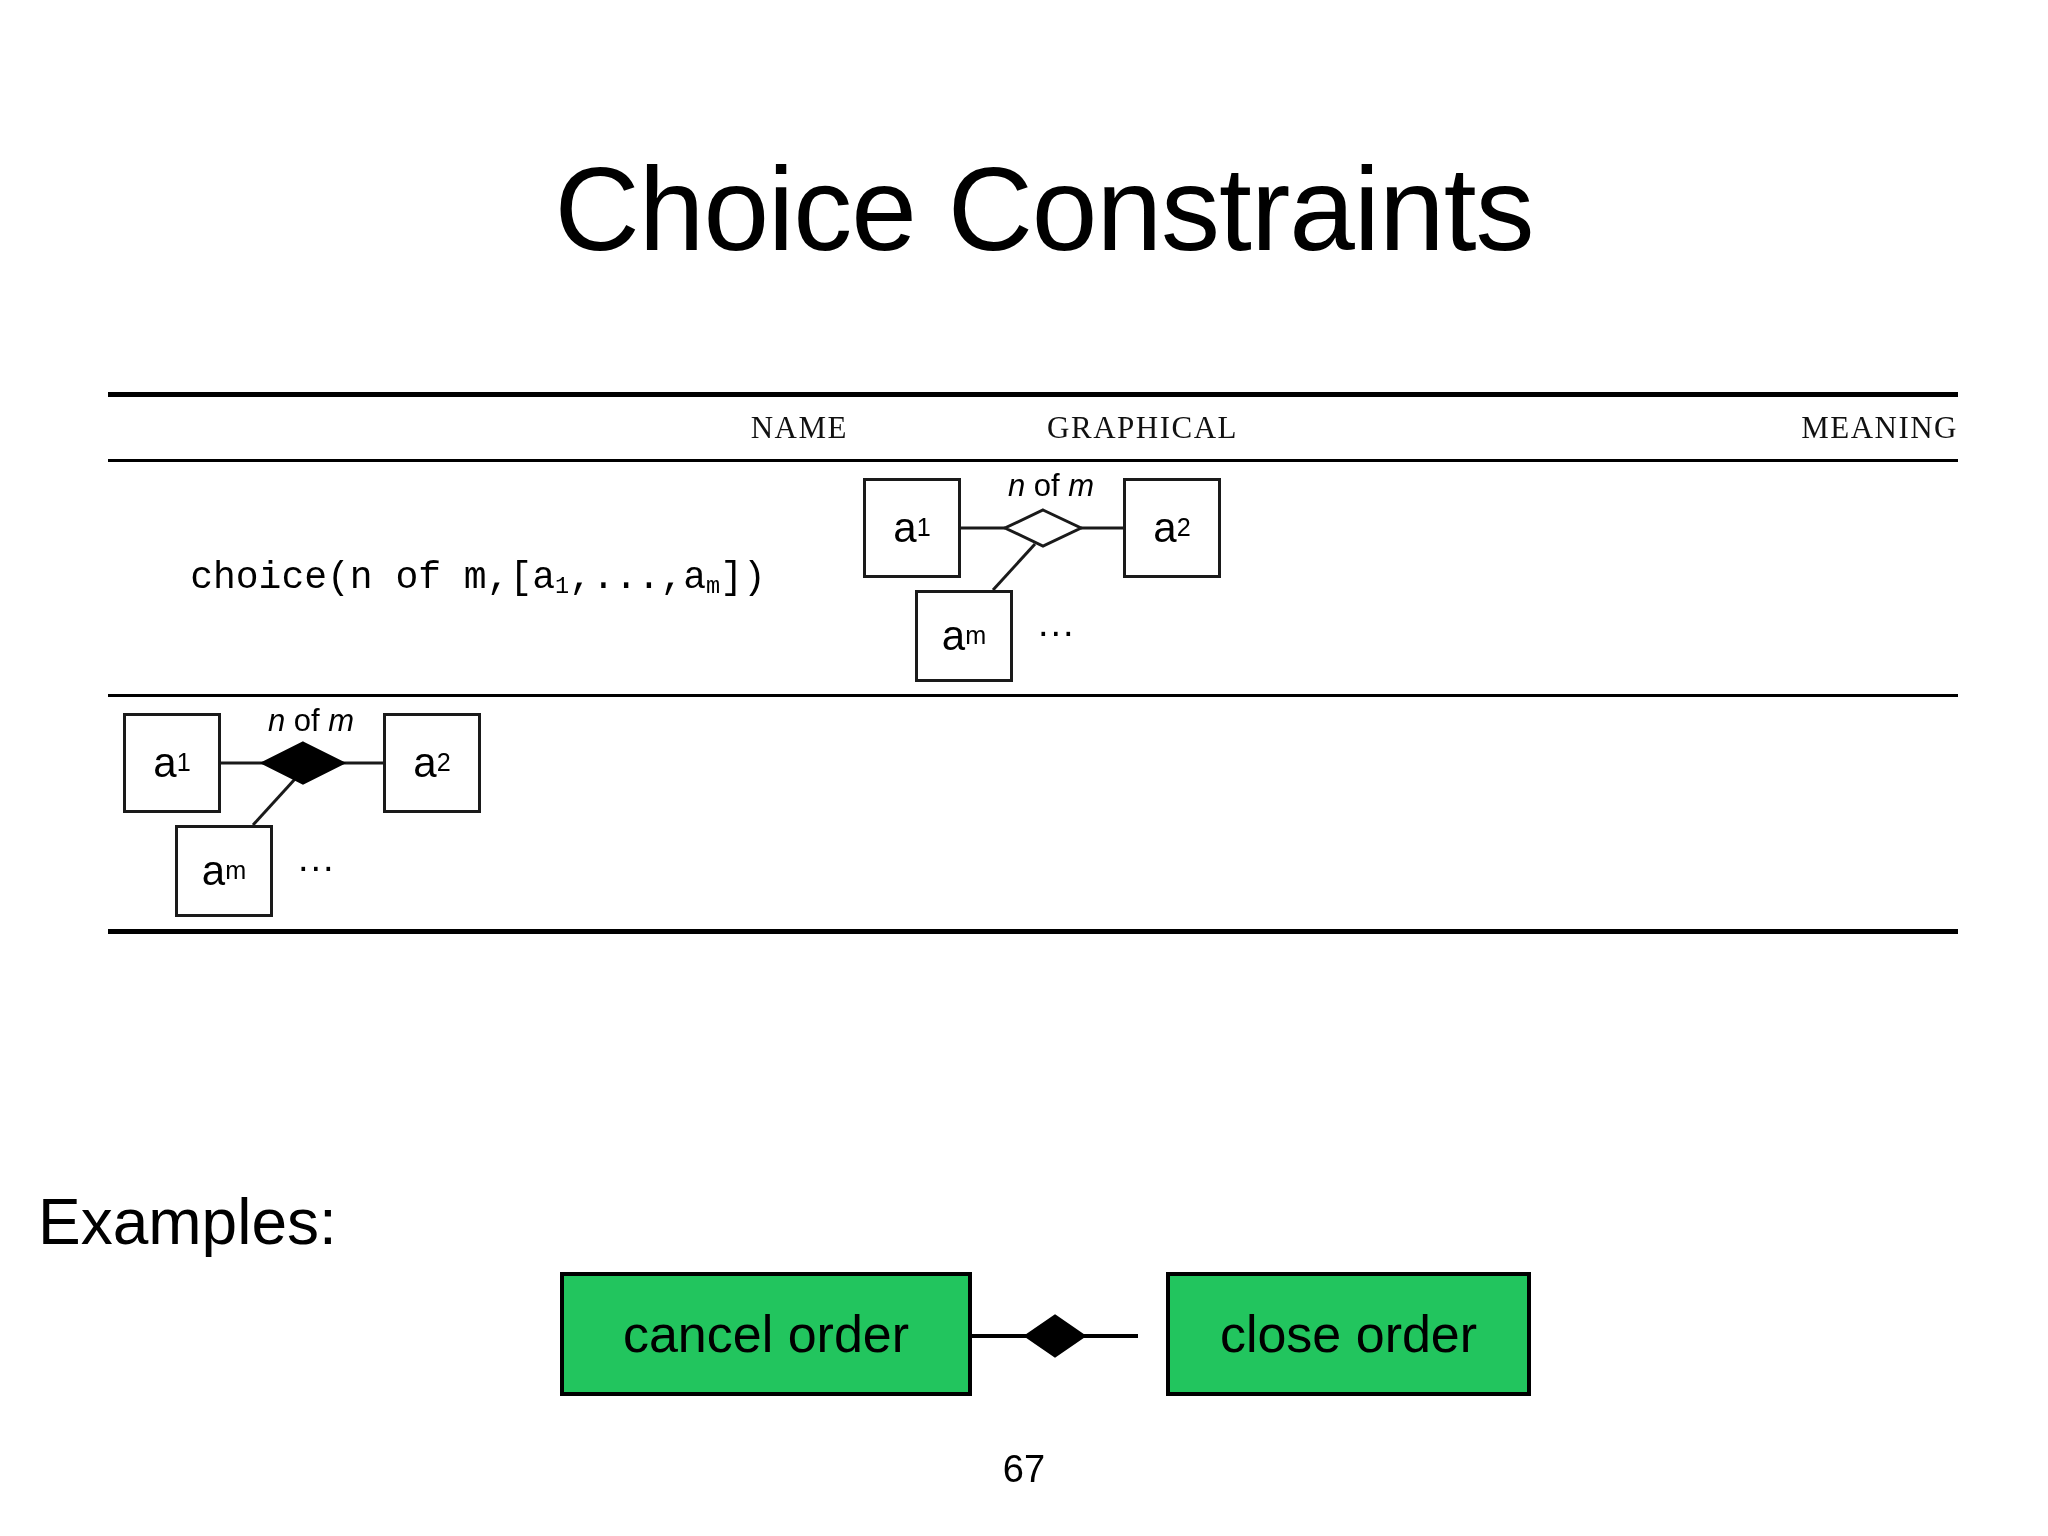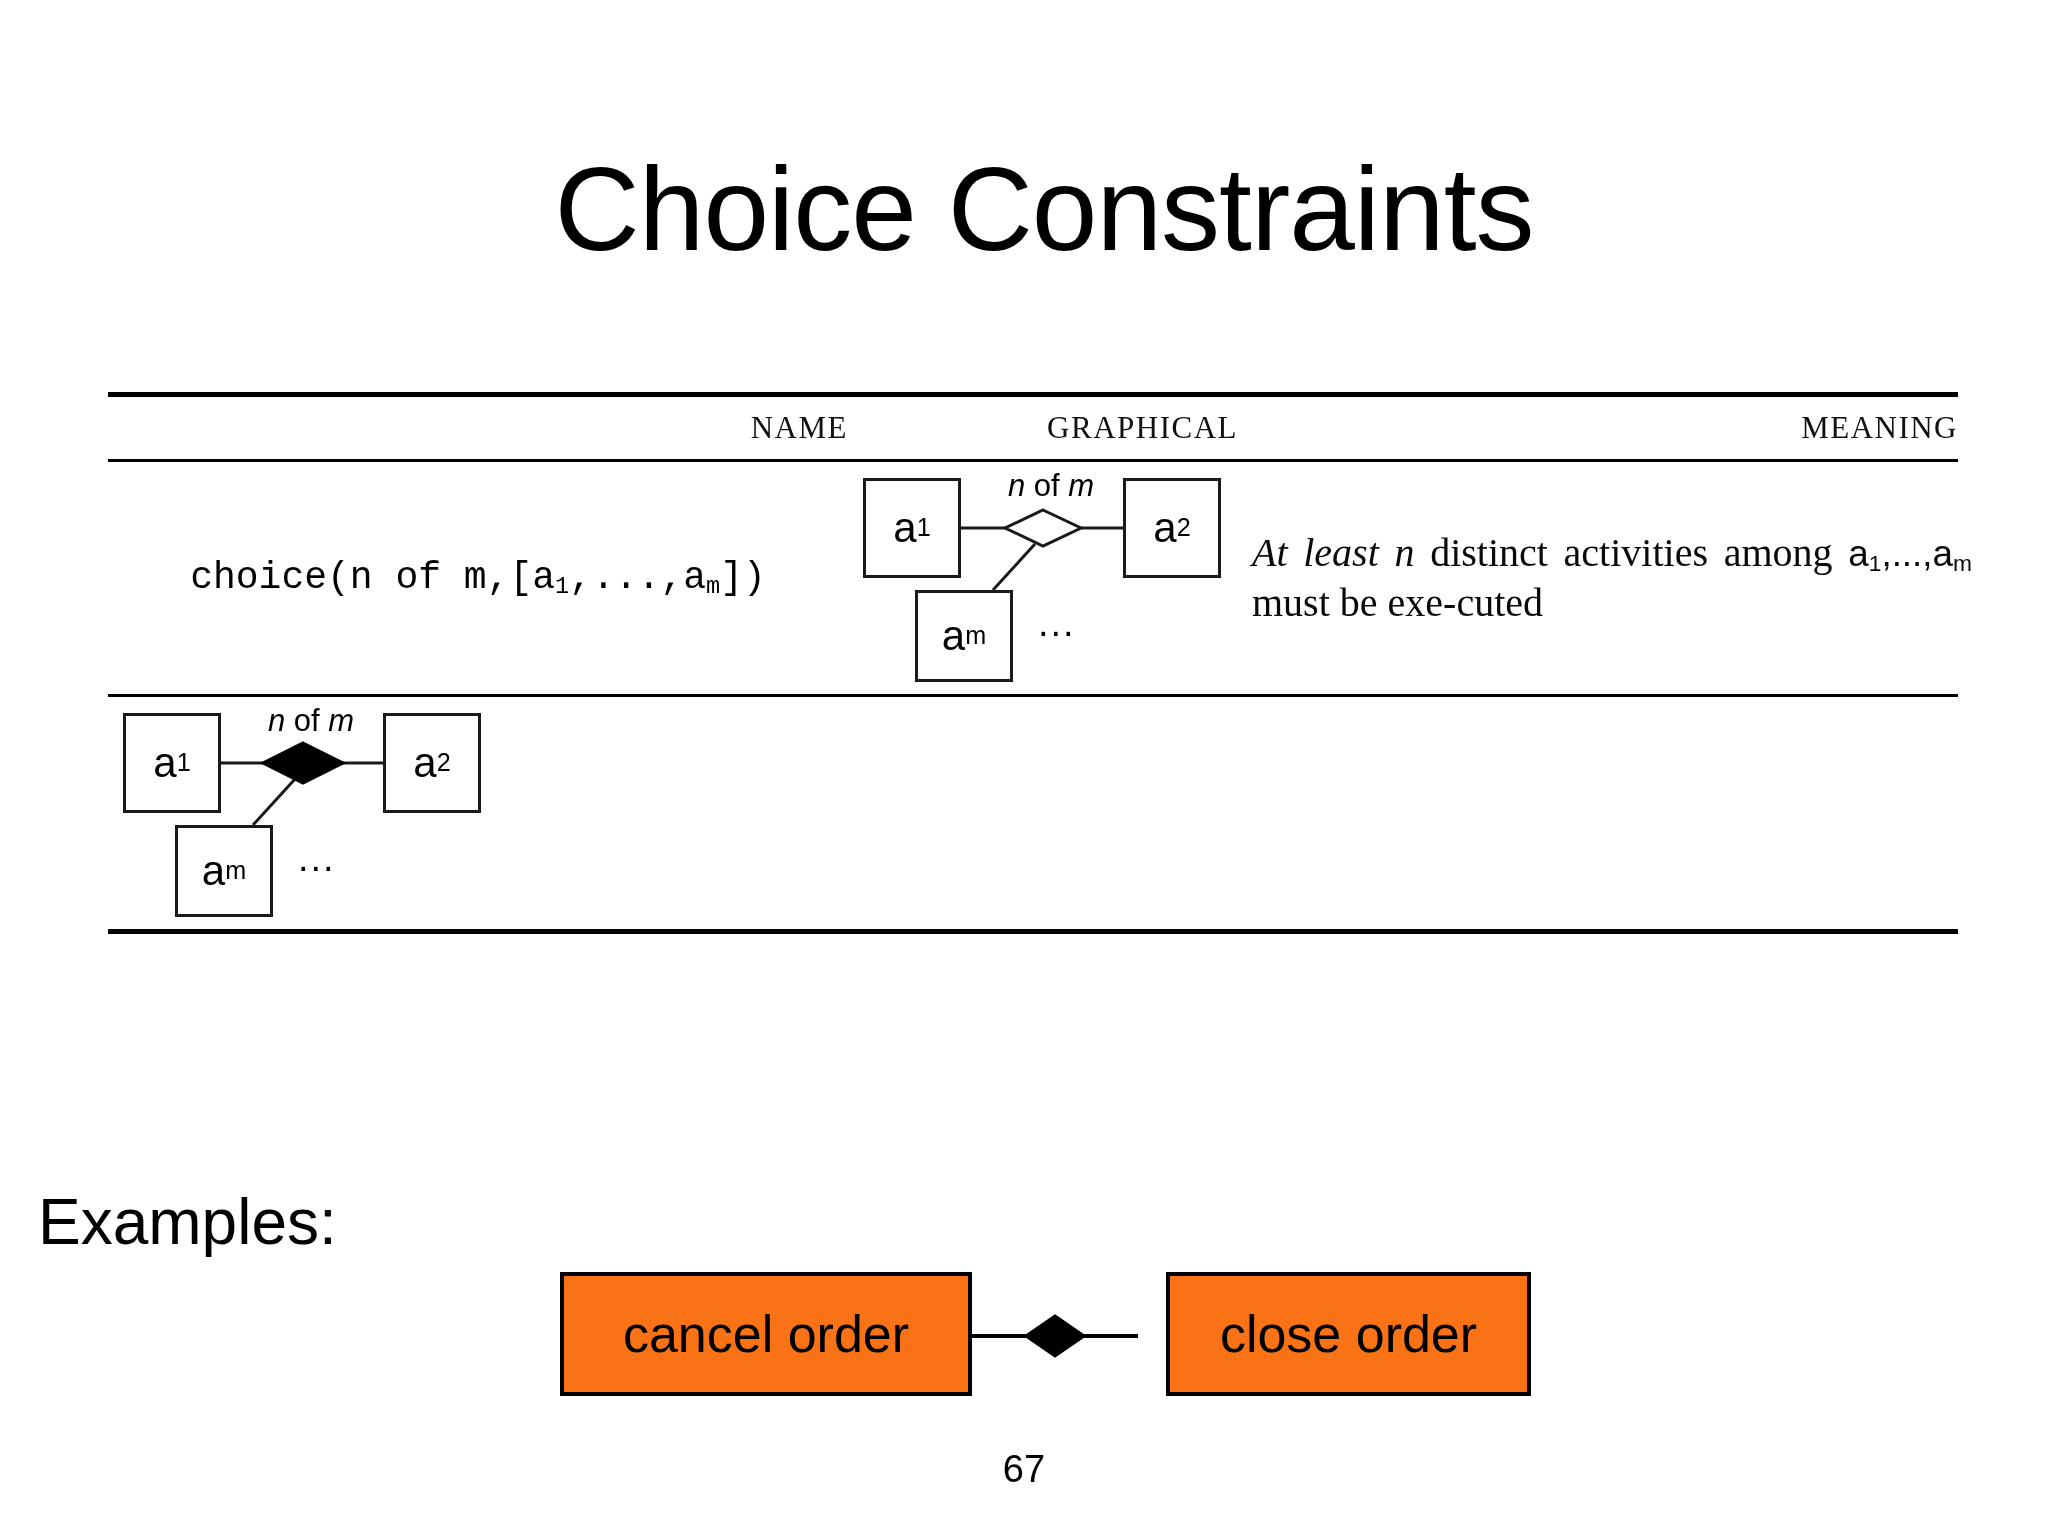--- a/index.html
+++ b/index.html
@@ -175,21 +175,21 @@
     top: 1272px;
     width: 950px;
     height: 128px;
   }
   .ex-box {
     position: absolute;
     top: 0;
     height: 124px;
     border: 4px solid #000;
     box-sizing: border-box;
-    background: #f97316;
+    background: #22c55e;
     display: flex;
     align-items: center;
     justify-content: center;
     font-family: "Liberation Sans", sans-serif;
     font-size: 52px;
   }
   .ex-box-left  { left: 0px;   width: 412px; }
   .ex-box-right { left: 606px; width: 365px; }
 
   .ex-svg {
@@ -259,25 +259,20 @@
 
         <div class="gbox gbox-am">
             <span>a</span>
             <sub>m</sub>
           </div>
 
         <div class="gdots">...</div>
       </div>
     </div>
 
-    <div class="col-mean cell-mean"><span class="em">At least</span>
-      <span class="mi">n</span>
-      <span>distinct activities among</span>
-      <span class="sf"><span>a</span><sub>1</sub><span>,...,</span><span>a</span><sub>m</sub></span>
-      <span>must be exe-cuted</span></div>
   </div>
 
   <div class="rule-thin"></div>
 
   <div class="tbody-row">
 
 
     <div class="col-graph">
       <div class="diagram">
 

